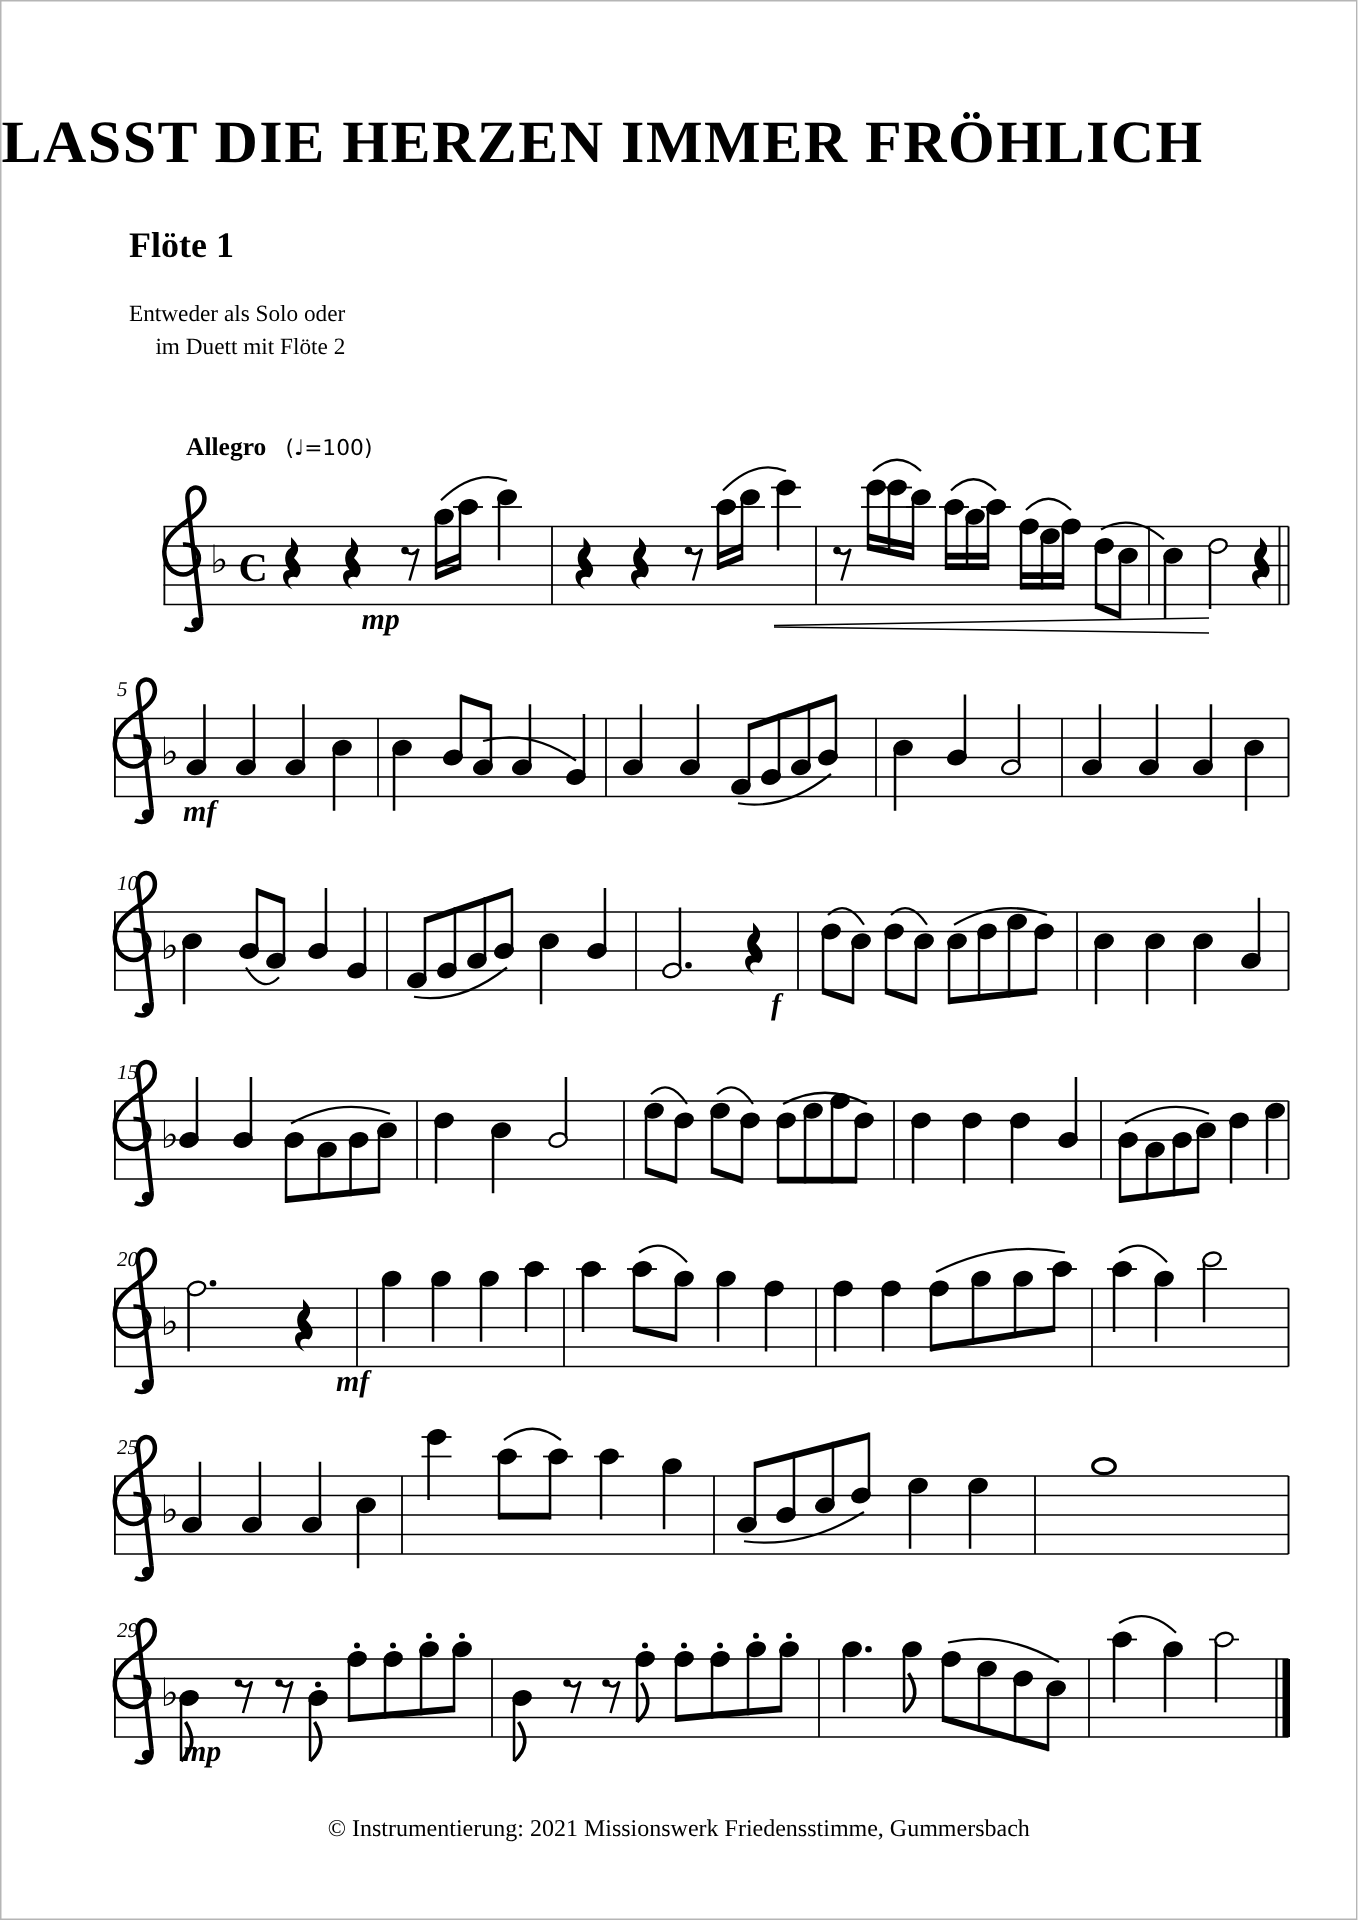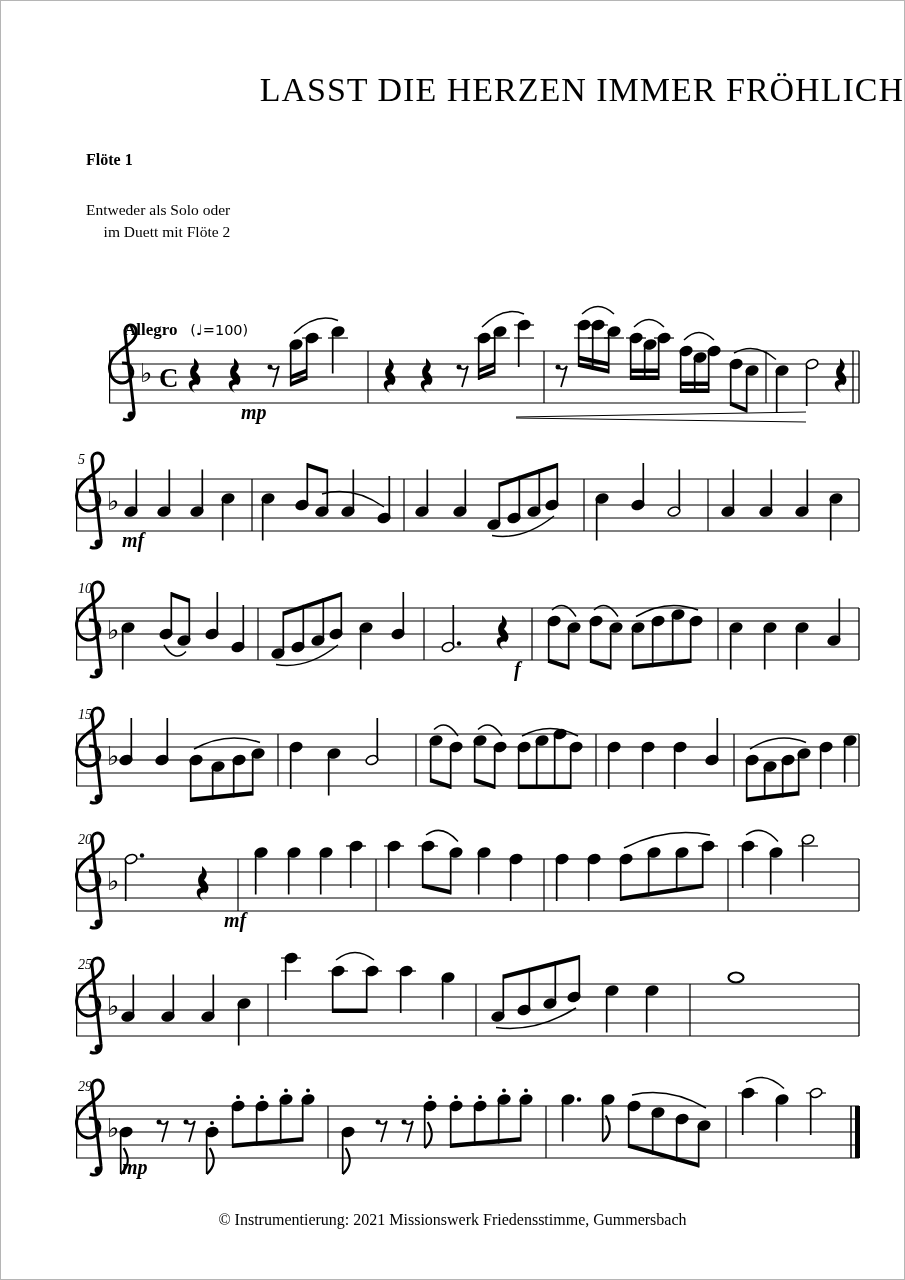--- a/index.html
+++ b/index.html
@@ -1,25 +1,25 @@
 <!DOCTYPE html>
 <html><head>
 <meta charset="utf-8">
 <style>
   html,body{margin:0;padding:0;background:#e8e8e8;}
   .page{position:relative;width:905px;height:1280px;background:#ffffff;
         font-family:"Liberation Serif",serif;color:#000;overflow:hidden;
         border:1px solid #b5b5b5;box-sizing:border-box;}
-  .title{position:absolute;top:70px;left:0;width:100%;text-align:right;
-         font-size:34px;font-weight:normal;letter-spacing:1px;}
-  .part{position:absolute;top:150px;left:85px;font-size:16px;font-weight:bold;}
+  .title{position:absolute;top:70px;left:0;width:100%;text-align:left;
+         font-size:40px;font-weight:bold;letter-spacing:1px;}
+  .part{position:absolute;top:150px;left:85px;font-size:24px;font-weight:bold;}
   .credits{position:absolute;top:146px;right:58px;text-align:right;
            font-size:16.5px;line-height:1.35;}
   .instruction{position:absolute;top:198px;left:85px;font-size:15.5px;line-height:1.4;text-align:right;}
-  .tempo{position:absolute;top:287px;left:123px;font-size:17px;margin-top:32px;}
+  .tempo{position:absolute;top:287px;left:123px;font-size:17px;}
   .tempo .word{font-weight:bold;}
   .tempo .metro{font-family:"DejaVu Sans",sans-serif;font-size:14.5px;}
   .footer{position:absolute;top:1210px;left:0;width:100%;text-align:center;font-size:16px;}
   #systems svg{position:absolute;overflow:visible;}
   svg text{font-family:"Liberation Serif",serif;}
 </style>
 </head>
 <body>
 
 <div class="page">

